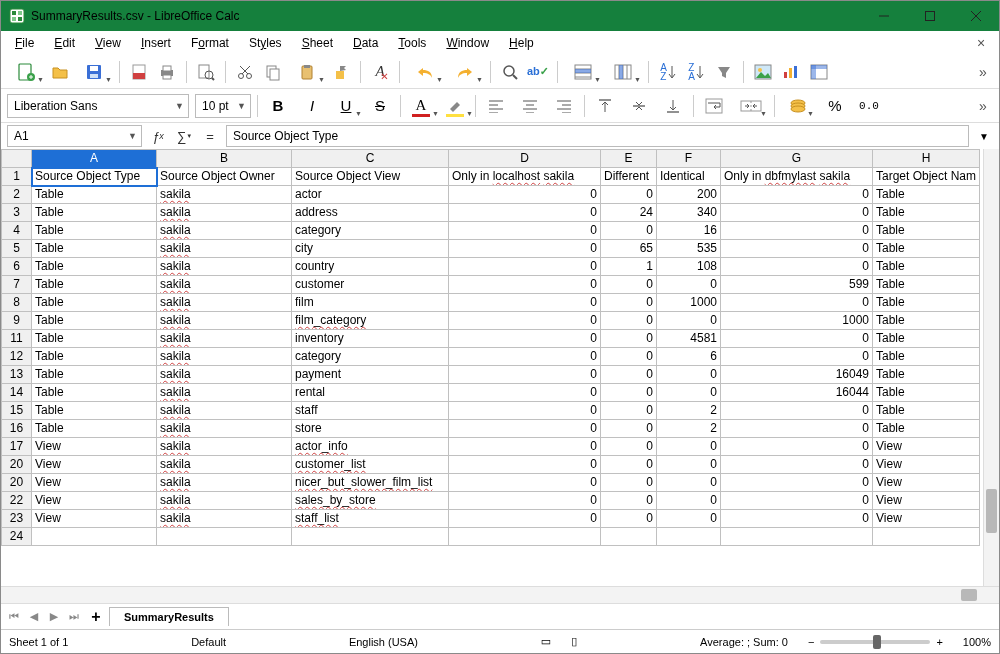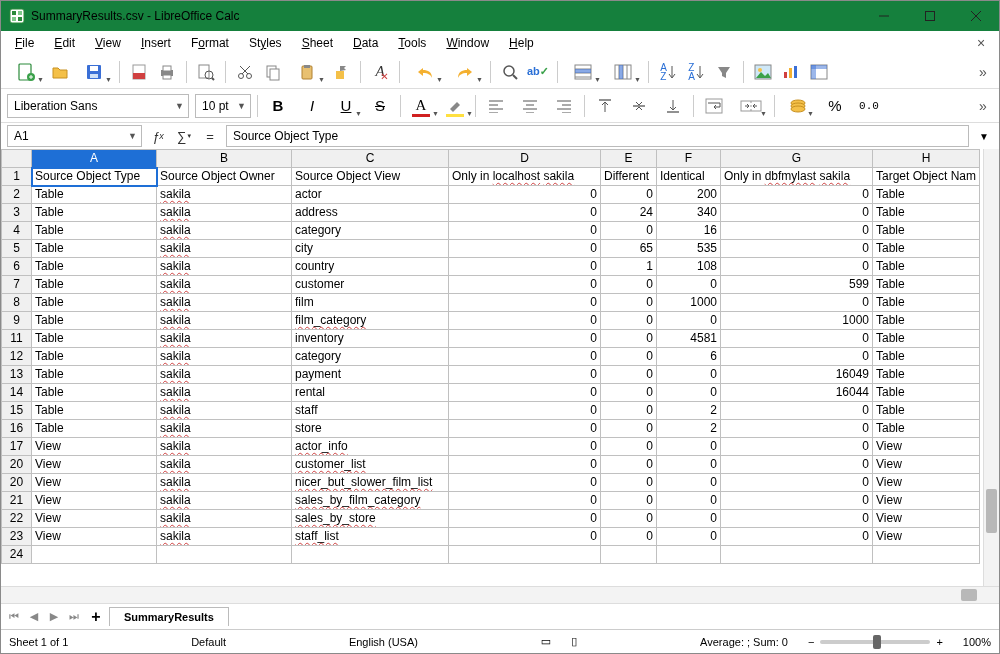--- a/index.html
+++ b/index.html
@@ -613,31 +613,20 @@
               <td class="">View</td>
               <td class=""><span class="redwave">sakila</span></td>
               <td class=""><span class="redwave">nicer_but_slower_film_list</span></td>
               <td class="num">0</td>
               <td class="num">0</td>
               <td class="num">0</td>
               <td class="num">0</td>
               <td class="">View</td>
             </tr>
             <tr>
-              <th class="rowh">21</th>
-              <td class="">View</td>
-              <td class=""><span class="redwave">sakila</span></td>
-              <td class=""><span class="redwave">sales_by_film_category</span></td>
-              <td class="num">0</td>
-              <td class="num">0</td>
-              <td class="num">0</td>
-              <td class="num">0</td>
-              <td class="">View</td>
-            </tr>
-            <tr>
               <th class="rowh">22</th>
               <td class="">View</td>
               <td class=""><span class="redwave">sakila</span></td>
               <td class=""><span class="redwave">sales_by_store</span></td>
               <td class="num">0</td>
               <td class="num">0</td>
               <td class="num">0</td>
               <td class="num">0</td>
               <td class="">View</td>
             </tr>

